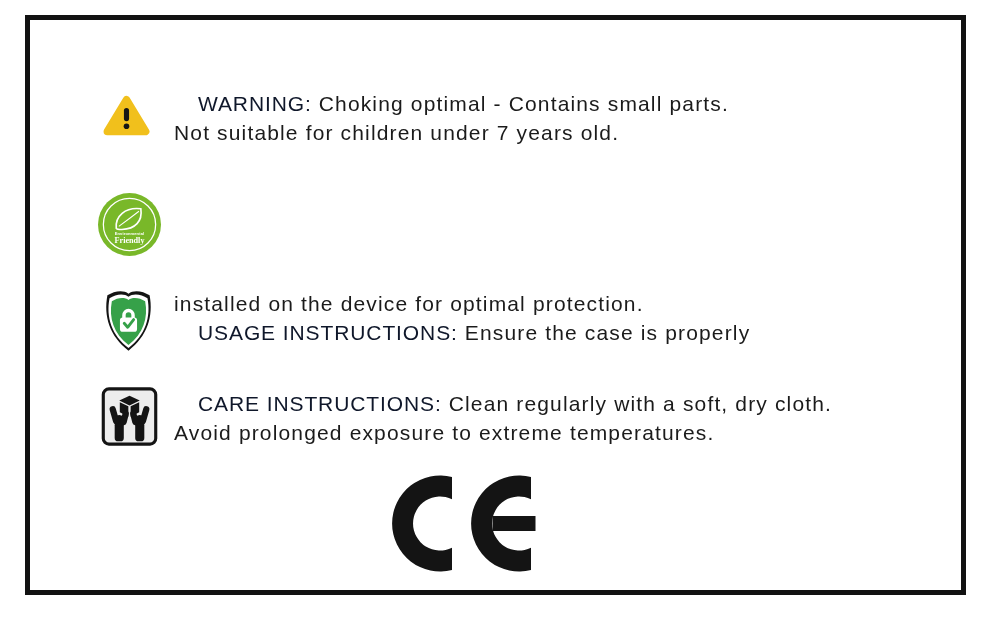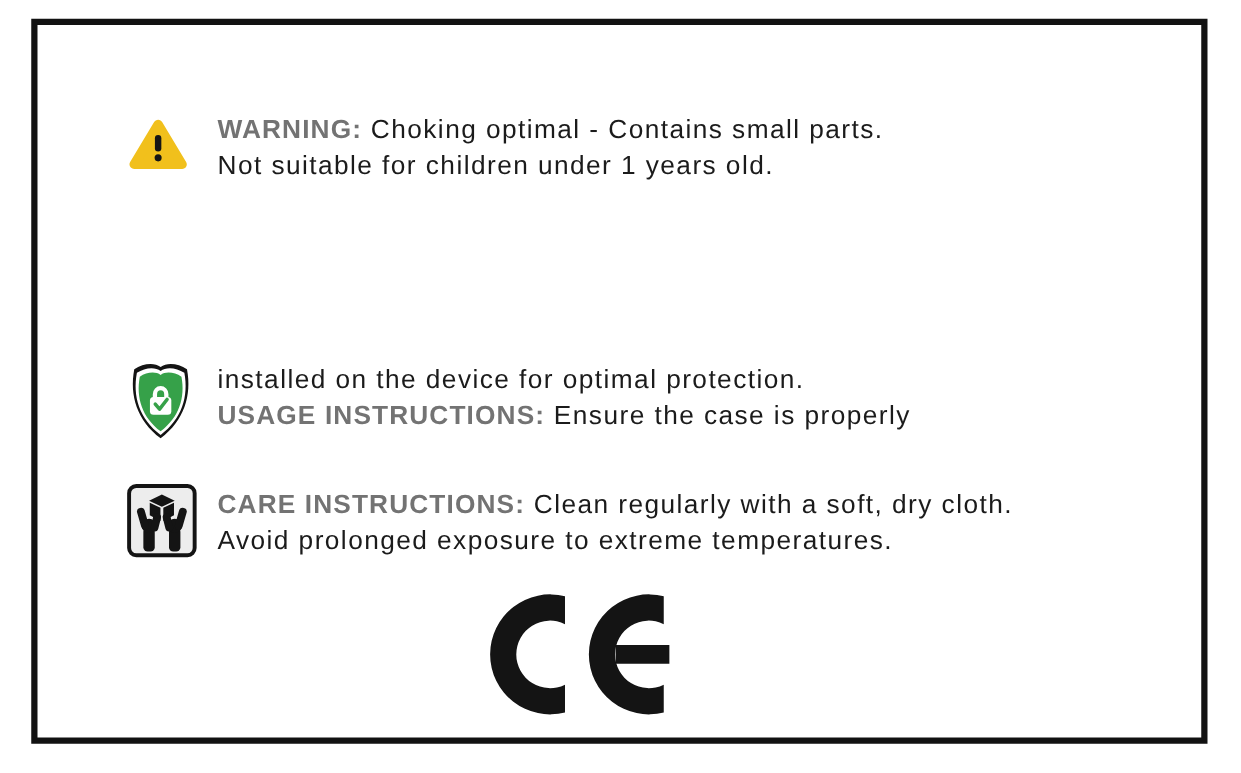--- a/index.html
+++ b/index.html
@@ -11,21 +11,21 @@
     position:absolute;left:25px;top:15px;width:941px;height:580px;
     border:5px solid #121212;box-sizing:border-box;background:#fff;
   }
   .sec{position:absolute;left:98px;width:868px;height:72px;}
   .sec .icon{position:absolute;}
   .sec .text{position:absolute;left:76px;top:0;}
   .sec p{
     margin:0;font-size:21px;line-height:28.5px;letter-spacing:1.15px;
     white-space:nowrap;color:#1b1b1b;
   }
-  .sec b{font-weight:700;letter-spacing:0.9px;color:#737373;}
+  .sec b{font-weight:400;letter-spacing:0.9px;color:#0f172a;margin-left:24px;}
   #sec-warning{top:90px;}
   #sec-warning .icon{left:5px;top:4px;width:47px;height:44px;}
   #sec-materials{top:190px;}
   #sec-materials .icon{left:0;top:3px;width:63px;height:63px;}
   #sec-usage{top:290px;}
   #sec-usage .icon{left:2px;top:-2px;width:57px;height:66px;}
   #sec-care{top:390px;}
   #sec-care .icon{left:3px;top:-4px;width:57px;height:61px;}
   .ce{position:absolute;left:392px;top:475px;width:145px;height:97px;}
   .eco-small{font-family:"Liberation Sans",sans-serif;font-size:6.4px;font-weight:bold;letter-spacing:.2px;}
@@ -40,25 +40,35 @@
 <div class="sec" id="sec-warning">
   <div class="icon">
     <svg viewBox="0 0 100 94" width="47" height="44" aria-hidden="true">
       <polygon points="50,12 91,80 9,80" stroke-width="16" stroke-linejoin="round" stroke="#F1C01C" fill="#F1C01C"></polygon>
       <rect x="44.5" y="30" width="11" height="28" rx="5.5" fill="#151515"></rect>
       <circle cx="50" cy="69" r="6" fill="#151515"></circle>
     </svg>
   </div>
   <div class="text">
     <p><b>WARNING:</b><span> Choking optimal - Contains small parts.</span></p>
-    <p>Not suitable for children under 1 years old.</p>
+    <p>Not suitable for children under 7 years old.</p>
   </div>
 </div>
 
 <div class="sec" id="sec-materials">
+  <div class="icon">
+    <svg viewBox="0 0 100 100" width="63" height="63" aria-hidden="true">
+      <circle cx="50" cy="50" r="50" fill="#79B829"></circle>
+      <circle cx="50" cy="50" r="41.5" fill="none" stroke="#ffffff" stroke-width="2"></circle>
+      <path d="M29,56 C27,37 43,22 68,25 C71,45 59,57 38,58 C34,58 30,58 29,56 Z" fill="none" stroke="#ffffff" stroke-width="2.6"></path>
+      <path d="M33,53 C44,45 56,36 65,29" fill="none" stroke="#ffffff" stroke-width="1.6"></path>
+      <text class="eco-small" x="50" y="67" text-anchor="middle" fill="#ffffff">Environmental</text>
+      <text class="eco-big" x="50" y="80" text-anchor="middle" fill="#ffffff">Friendly</text>
+    </svg>
+  </div>
 </div>
 
 <div class="sec" id="sec-usage">
   <div class="icon">
     <svg viewBox="0 0 100 112" width="57" height="66" aria-hidden="true">
       <path d="M50,8 C41,1 25,3 13,11 C6,48 17,83 50,108 C83,83 94,48 87,11 C75,3 59,1 50,8 Z" fill="#141414"></path>
       <g transform="translate(5,6.2) scale(0.9)">
         <path d="M50,8 C41,1 25,3 13,11 C6,48 17,83 50,108 C83,83 94,48 87,11 C75,3 59,1 50,8 Z" fill="#ffffff"></path>
       </g>
       <g transform="translate(10.5,12.8) scale(0.79)">

